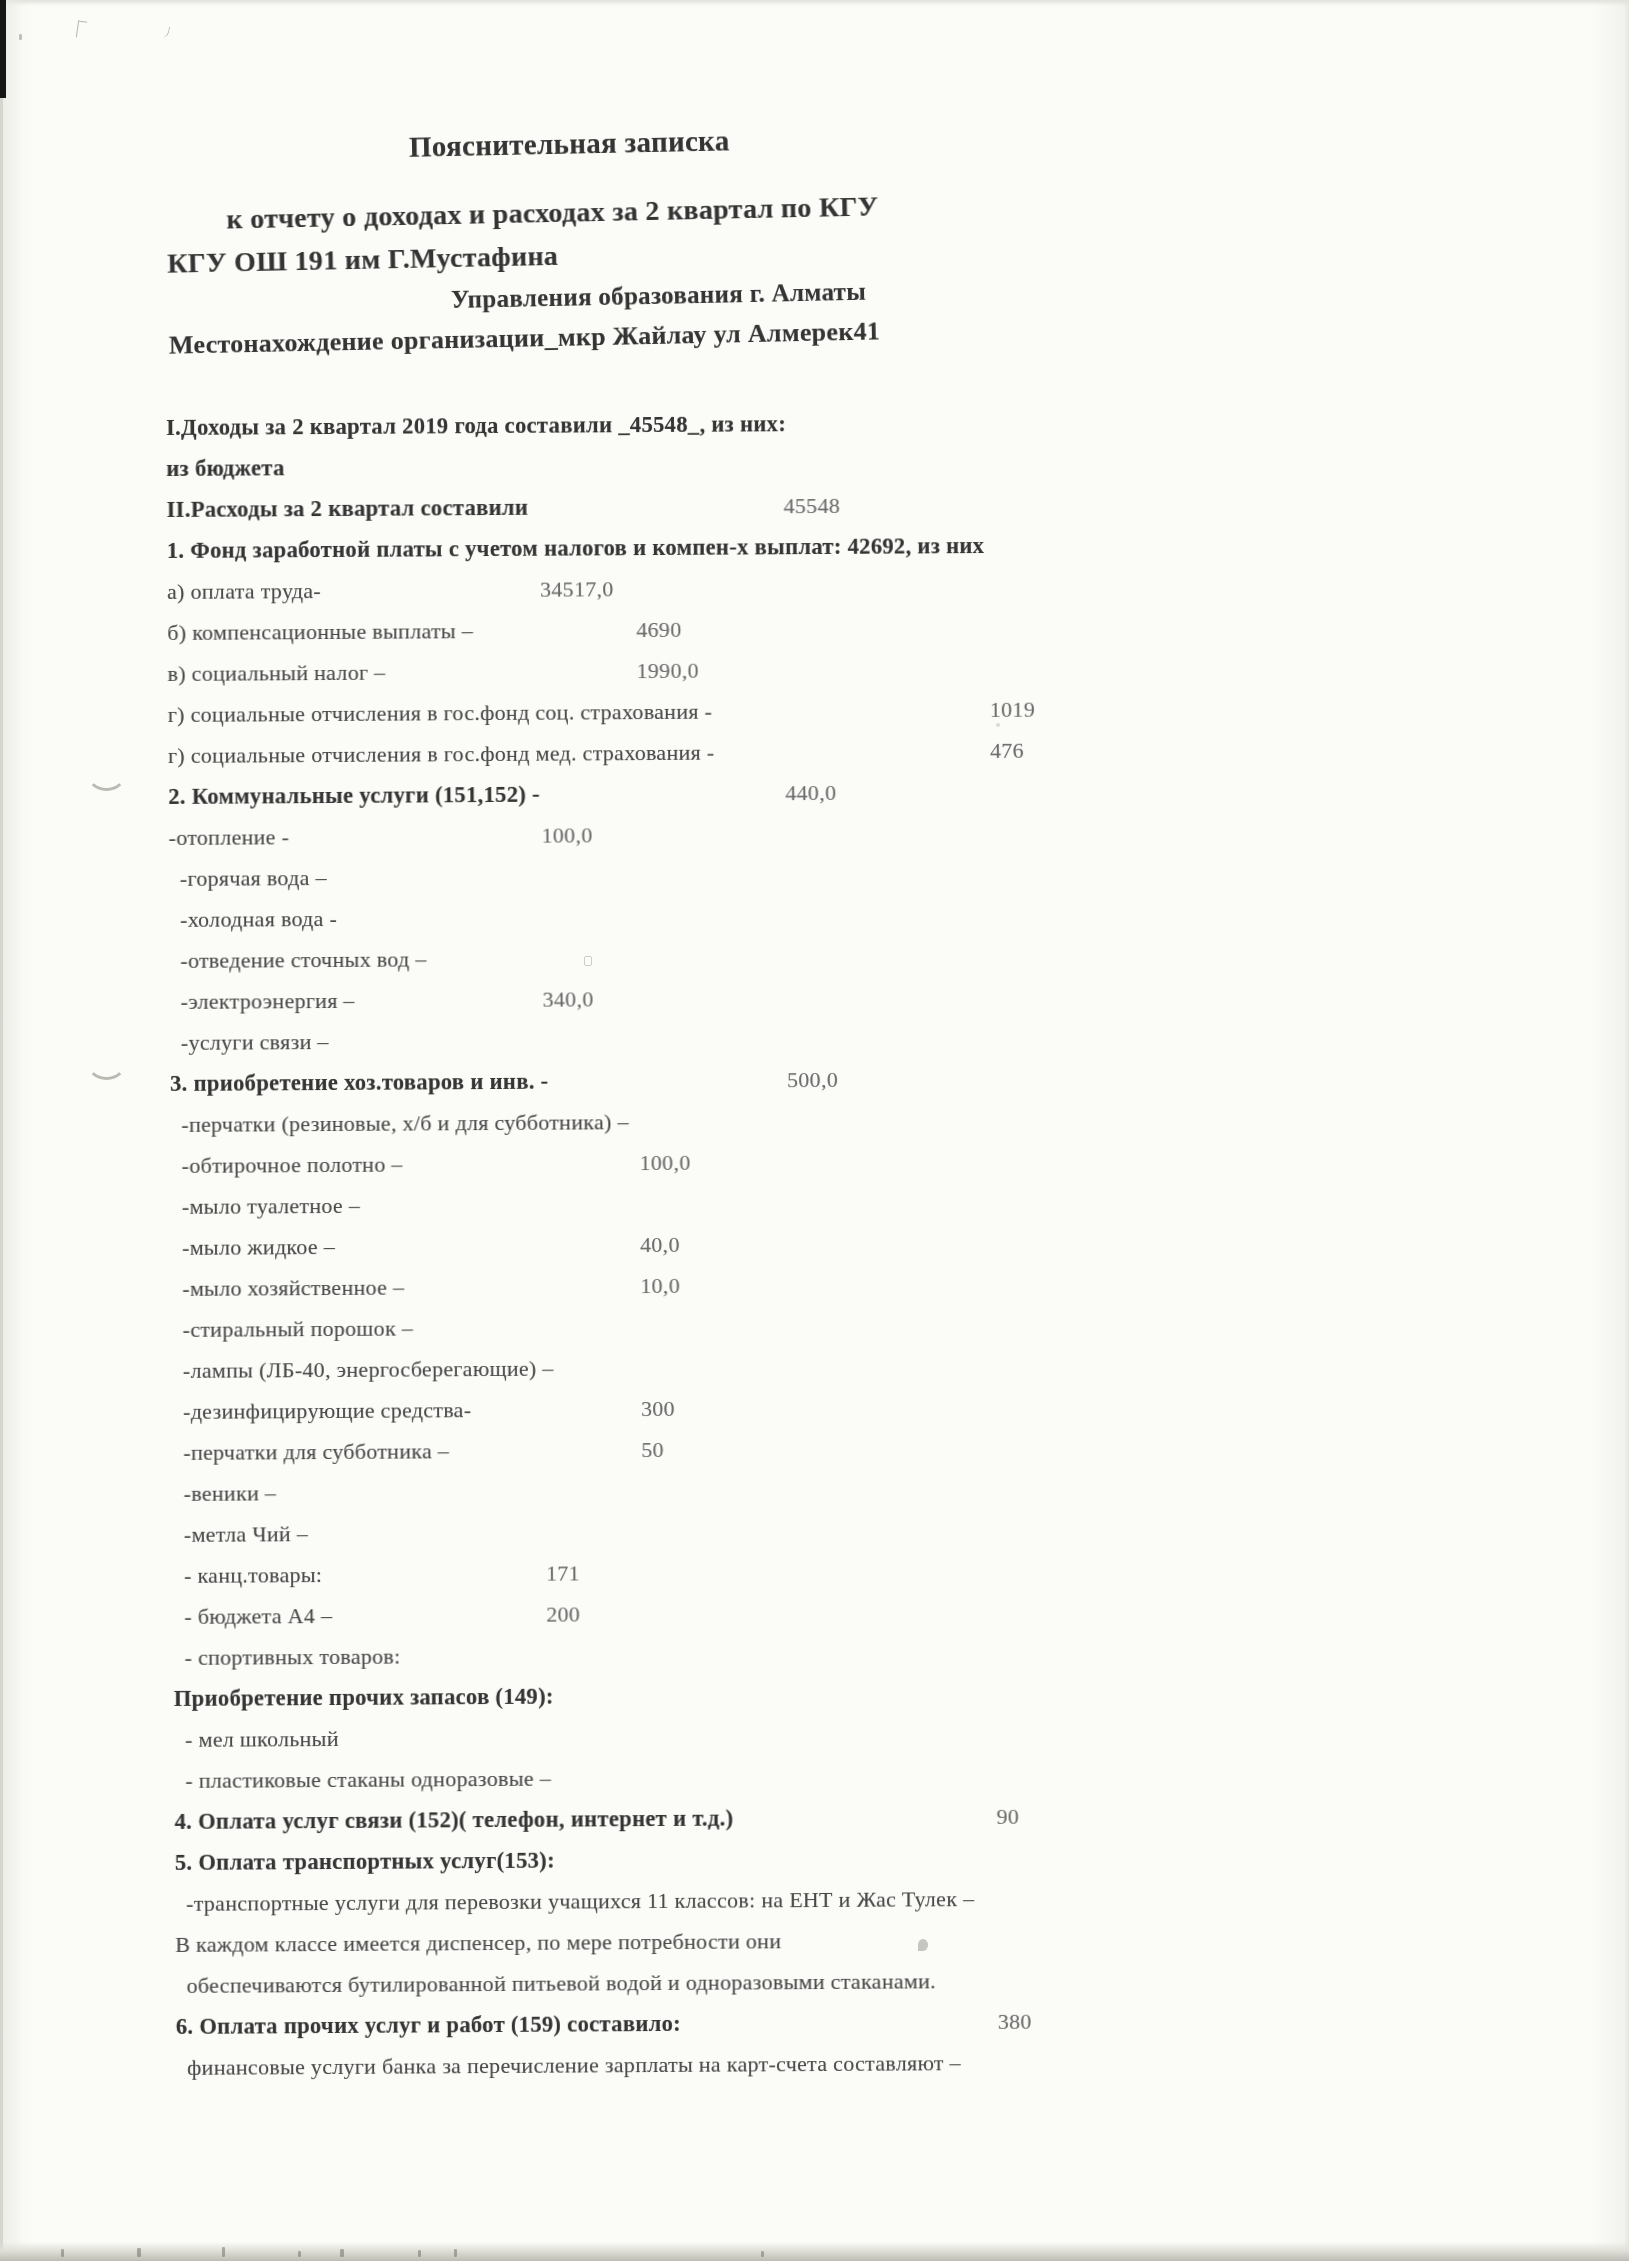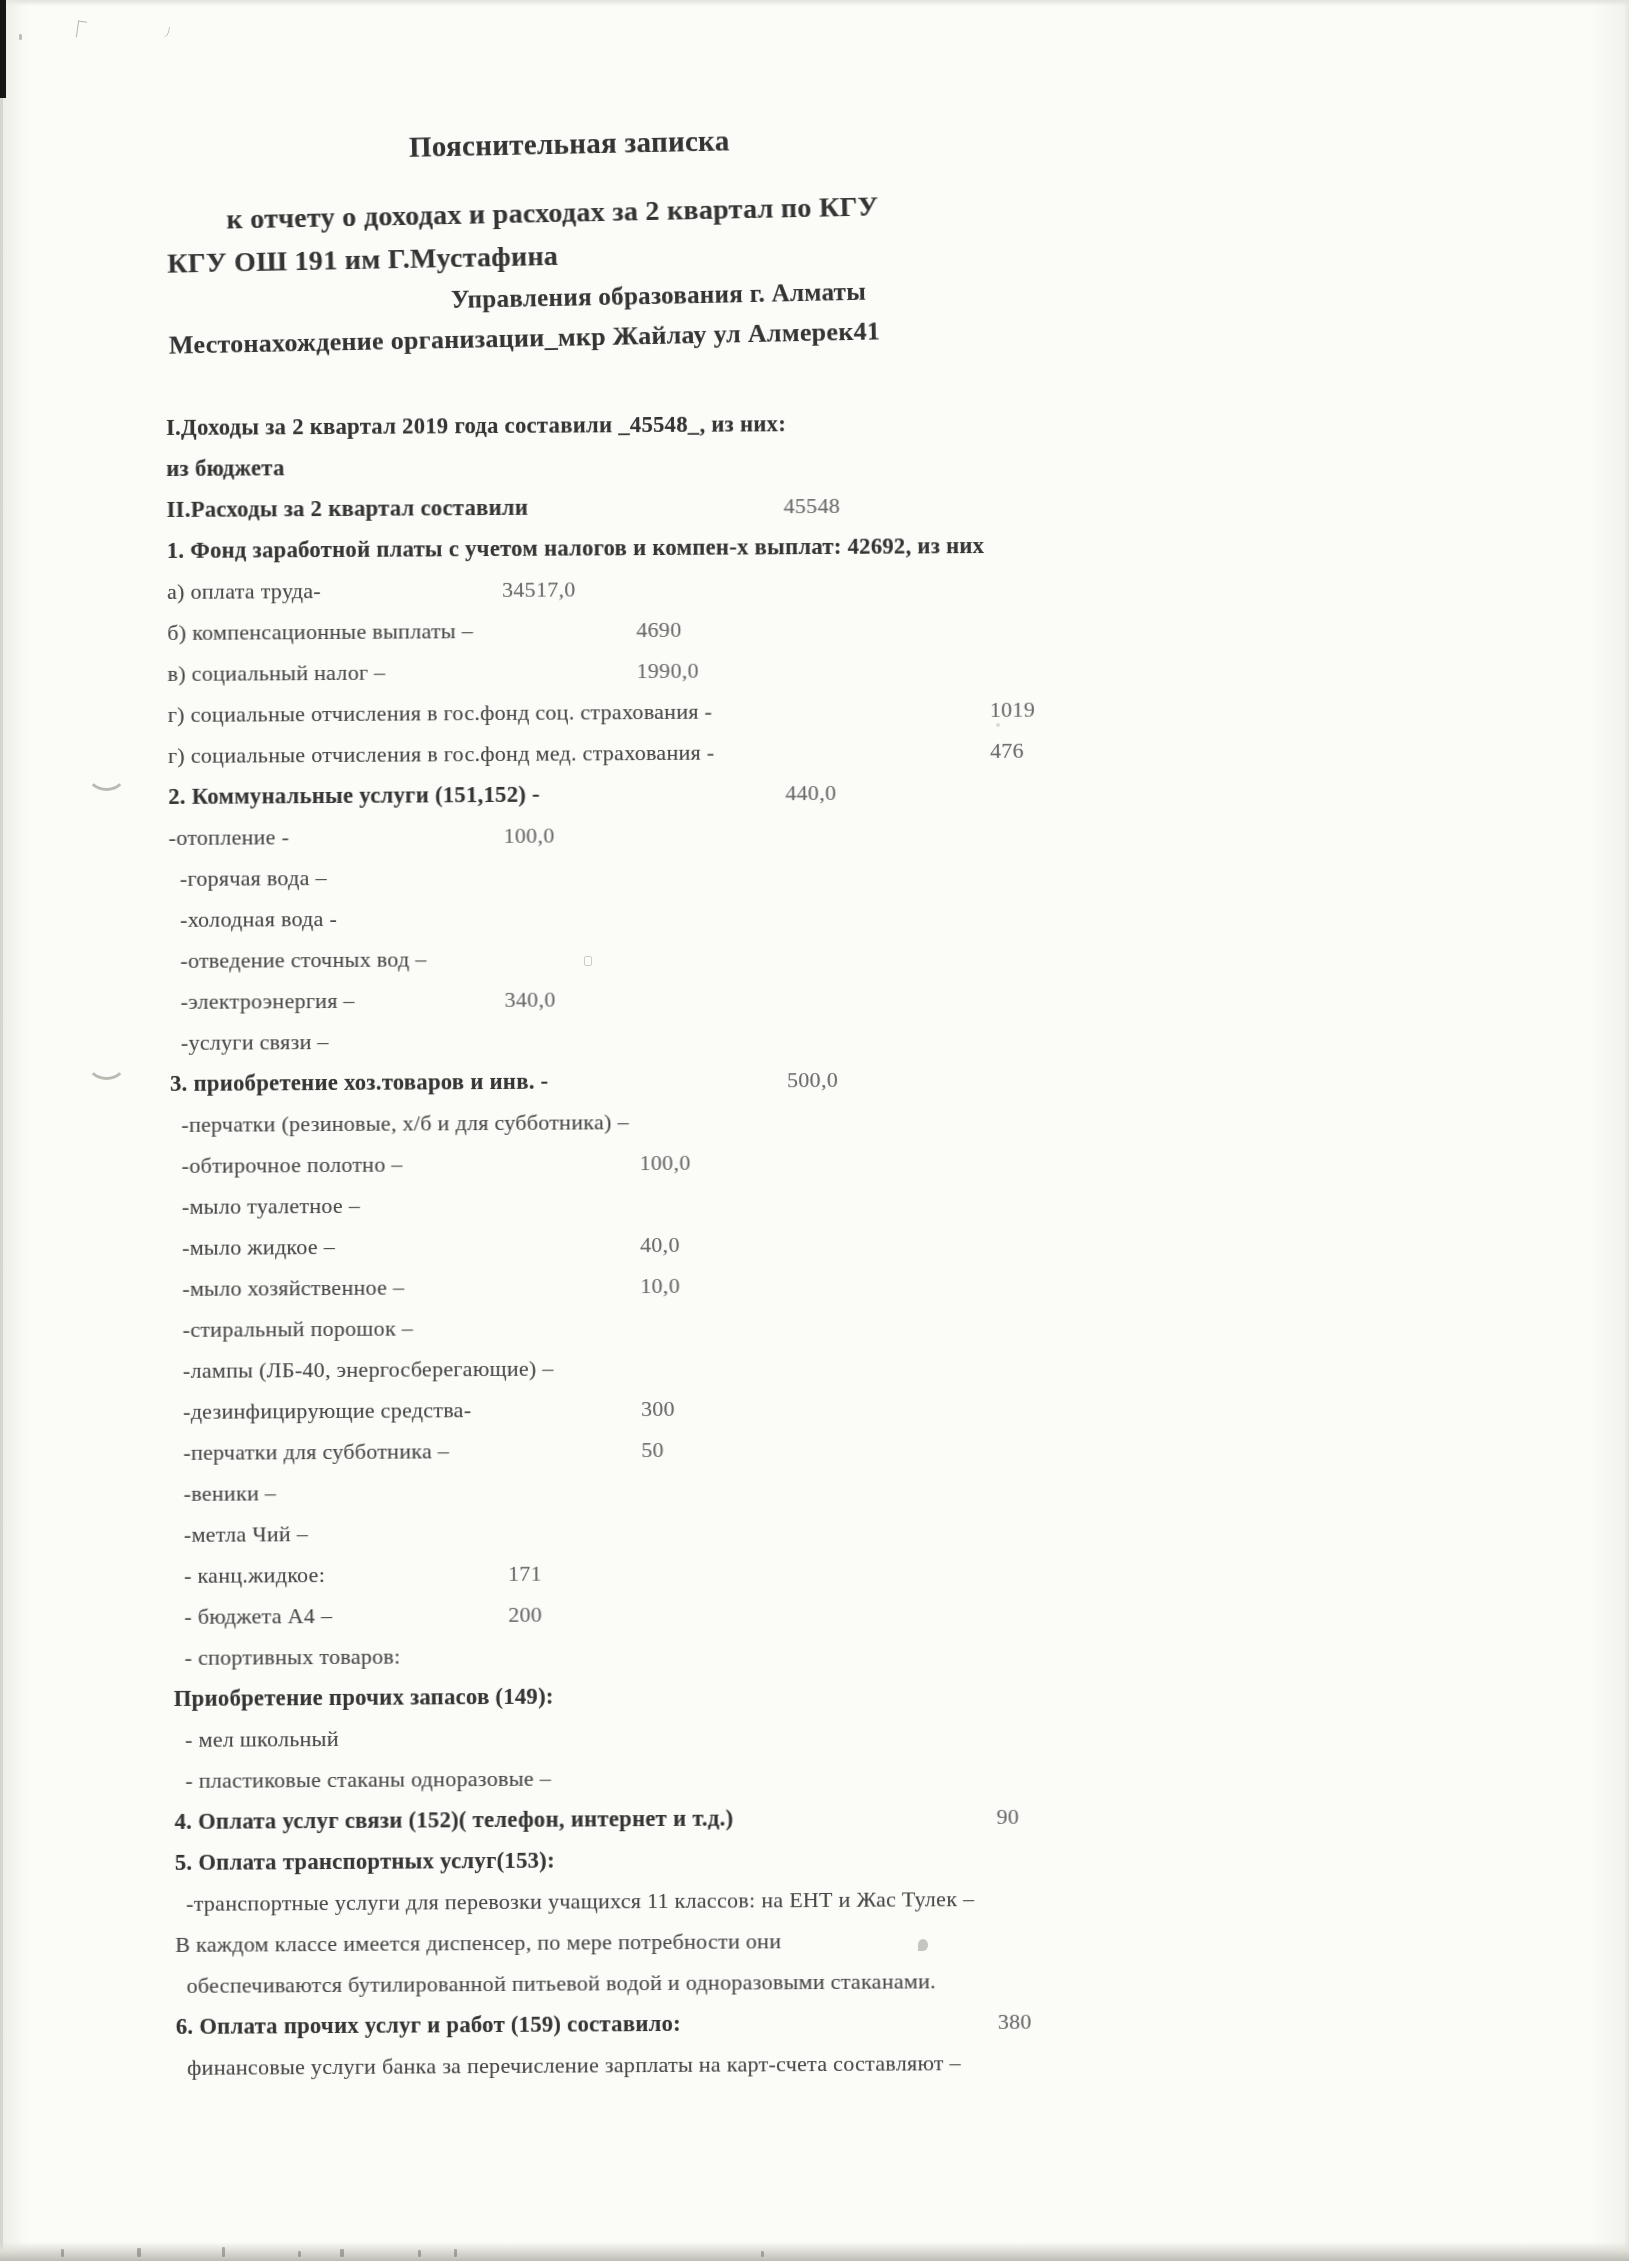--- a/index.html
+++ b/index.html
@@ -35,21 +35,21 @@
     font-size:22px; white-space:nowrap;
     color:var(--ink); text-shadow:0 0 0.6px rgba(60,60,60,.3);
     letter-spacing:0.3px;
   }
   .line.bold{font-weight:bold; font-size:22.6px; color:var(--ink-bold); text-shadow:0 0 0.6px rgba(40,40,40,.4);}
   .line.indent-1{padding-left:177px;}
   .line-amount{
     position:absolute; top:0; color:var(--amount);
     font-weight:normal; font-size:22px; text-shadow:0 0 0.6px rgba(90,90,90,.3);text-align:center;
   }
-  .t1{left:501px;} .t2{left:635px;} .t3{left:783px;} .t4{left:988px;}
+  .t1{left:539px;} .t2{left:635px;} .t3{left:783px;} .t4{left:988px;}
   
   .artifact{position:absolute;}
   .edge-top{left:0;top:0;width:100%;height:6.4px;background:linear-gradient(to bottom,#e2e2dc,rgba(226,226,220,0));}
   .edge-left-band{left:0;top:0;width:22px;height:100%;background:linear-gradient(to right,#ededE6,rgba(237,237,230,0));opacity:.85;}
   .edge-left-line{left:0;top:0;width:3.2px;height:100%;background:#cfcfc7;opacity:.8;}
   .edge-left-dark{left:0;top:0;width:5.8px;height:98px;background:#161616;}
   .edge-right{right:0;top:0;width:6.4px;height:100%;background:linear-gradient(to left,#e3e3dd,rgba(227,227,221,0));}
   .edge-bottom{left:0;bottom:0;width:100%;height:19.3px;background:linear-gradient(to top,#bdbdb5,#e0e0d9 55%,rgba(224,224,217,0));}
   .punch{
     width:35px;height:31px;border:3.2px solid transparent;border-bottom-color:#b4b4ab;
@@ -104,21 +104,21 @@
       <div class="line indent-1"><span class="line-text">-обтирочное полотно –</span><span class="line-amount t2">100,0</span></div>
       <div class="line indent-1"><span class="line-text">-мыло туалетное –</span></div>
       <div class="line indent-1"><span class="line-text">-мыло жидкое –</span><span class="line-amount t2">40,0</span></div>
       <div class="line indent-1"><span class="line-text">-мыло хозяйственное –</span><span class="line-amount t2">10,0</span></div>
       <div class="line indent-1"><span class="line-text">-стиральный порошок –</span></div>
       <div class="line indent-1"><span class="line-text">-лампы (ЛБ-40, энергосберегающие) –</span></div>
       <div class="line indent-1"><span class="line-text">-дезинфицирующие средства-</span><span class="line-amount t2">300</span></div>
       <div class="line indent-1"><span class="line-text">-перчатки для субботника –</span><span class="line-amount t2">50</span></div>
       <div class="line indent-1"><span class="line-text">-веники –</span></div>
       <div class="line indent-1"><span class="line-text">-метла Чий –</span></div>
-      <div class="line indent-1"><span class="line-text">- канц.жидкое:</span><span class="line-amount t1">171</span></div>
+      <div class="line indent-1"><span class="line-text">- канц.товары:</span><span class="line-amount t1">171</span></div>
       <div class="line indent-1"><span class="line-text">- бюджета А4 –</span><span class="line-amount t1">200</span></div>
       <div class="line indent-1"><span class="line-text">-  спортивных товаров:</span></div>
       <div class="line bold"><span class="line-text">Приобретение прочих запасов (149):</span></div>
       <div class="line indent-1"><span class="line-text">- мел школьный</span></div>
       <div class="line indent-1"><span class="line-text">- пластиковые стаканы одноразовые –</span></div>
       <div class="line bold"><span class="line-text">4. Оплата услуг связи  (152)(  телефон, интернет и т.д.)</span><span class="line-amount t4">90</span></div>
       <div class="line bold"><span class="line-text">5. Оплата транспортных услуг(153):</span></div>
       <div class="line indent-1"><span class="line-text">-транспортные услуги для перевозки учащихся 11 классов: на ЕНТ и Жас Тулек –</span></div>
       <div class="line"><span class="line-text">В каждом классе  имеется диспенсер, по мере потребности они</span></div>
       <div class="line indent-1"><span class="line-text">обеспечиваются бутилированной питьевой водой и одноразовыми стаканами.</span></div>

